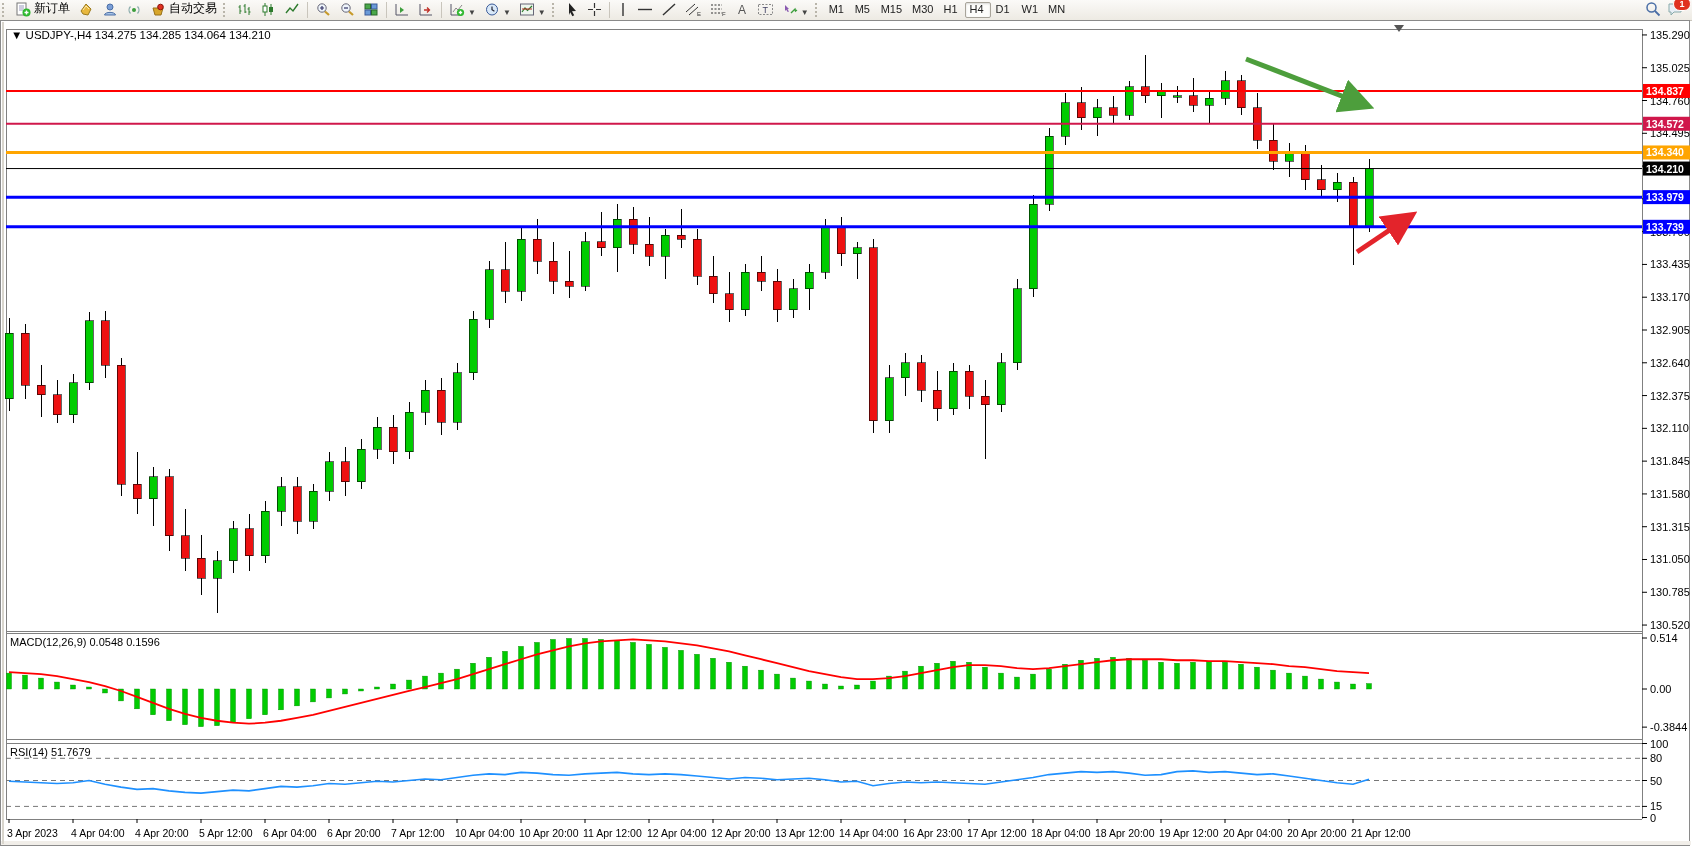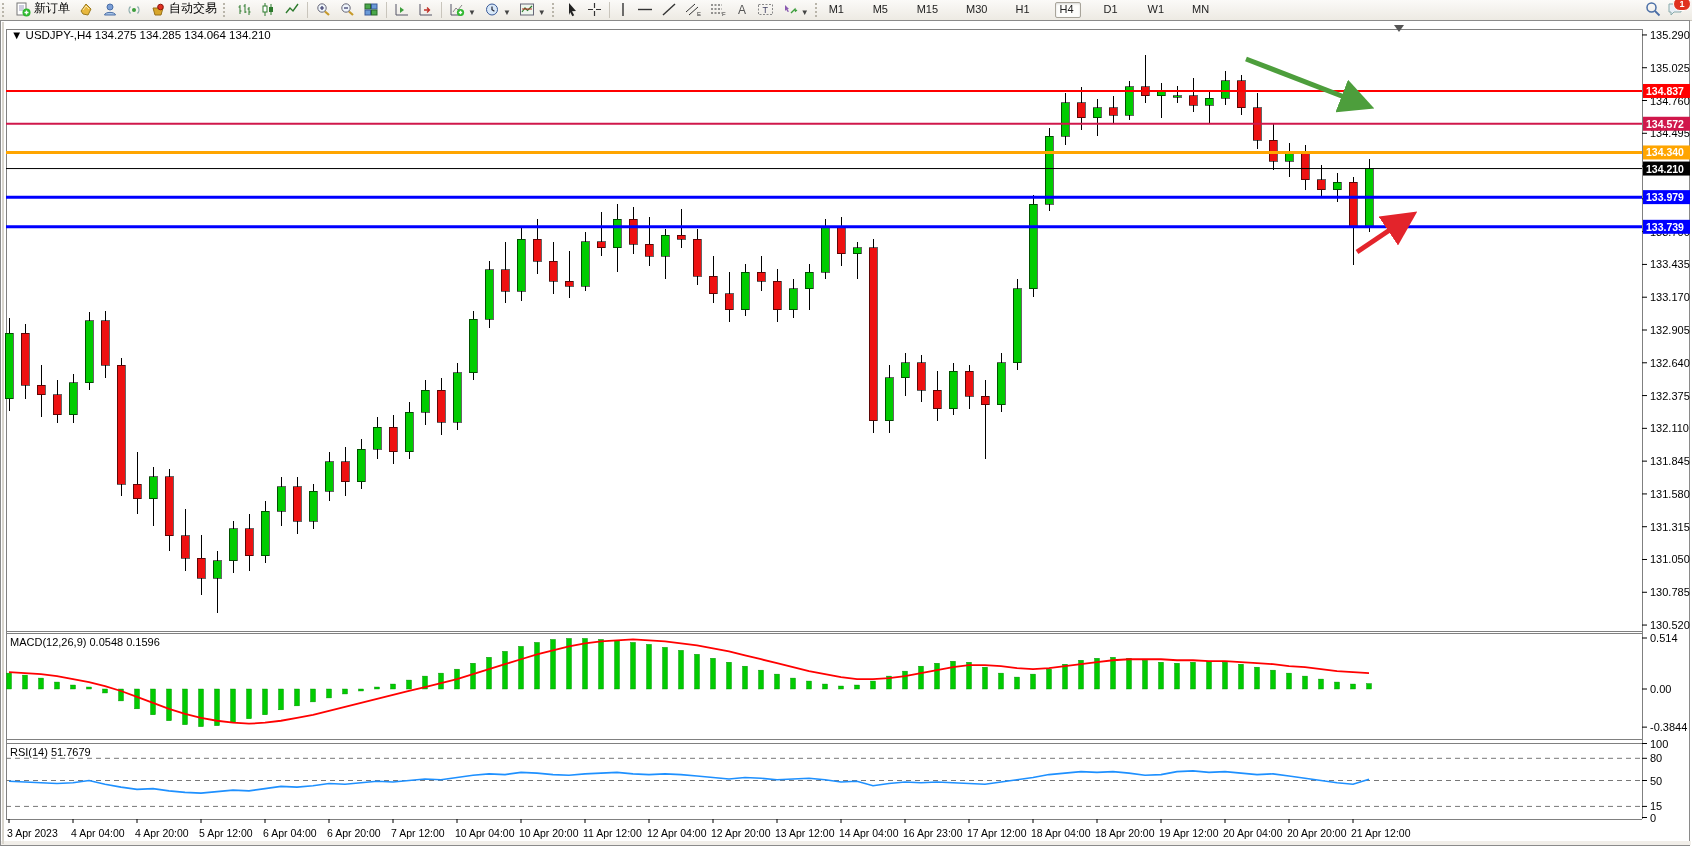--- a/index.html
+++ b/index.html
@@ -265,21 +265,21 @@
         <svg width="16" height="15" viewBox="0 0 16 15">
           <path d="M3 3l4 4-1.5.2L7 9.5l-1.3.6-1.5-2.3L3 9z" fill="#8a5ab0"></path>
           <path d="M9 11l4-4 .5 2L15 8" fill="none" stroke="#3c9e3c" stroke-width="1.4"></path>
         </svg>
       </span>
       <span class="caret">▼</span>
     </button>
 
   <span class="tb-grip"></span>
 
-  <div id="tf-group" style="display:flex;align-items:center;gap:18px;">
+  <div id="tf-group" style="display:flex;align-items:center;gap:0;">
       <button class="tb-btn tf-btn">M1</button>
       <button class="tb-btn tf-btn">M5</button>
       <button class="tb-btn tf-btn">M15</button>
       <button class="tb-btn tf-btn">M30</button>
       <button class="tb-btn tf-btn">H1</button>
       <button class="tb-btn tf-btn active">H4</button>
       <button class="tb-btn tf-btn">D1</button>
       <button class="tb-btn tf-btn">W1</button>
       <button class="tb-btn tf-btn">MN</button>
     </div>

